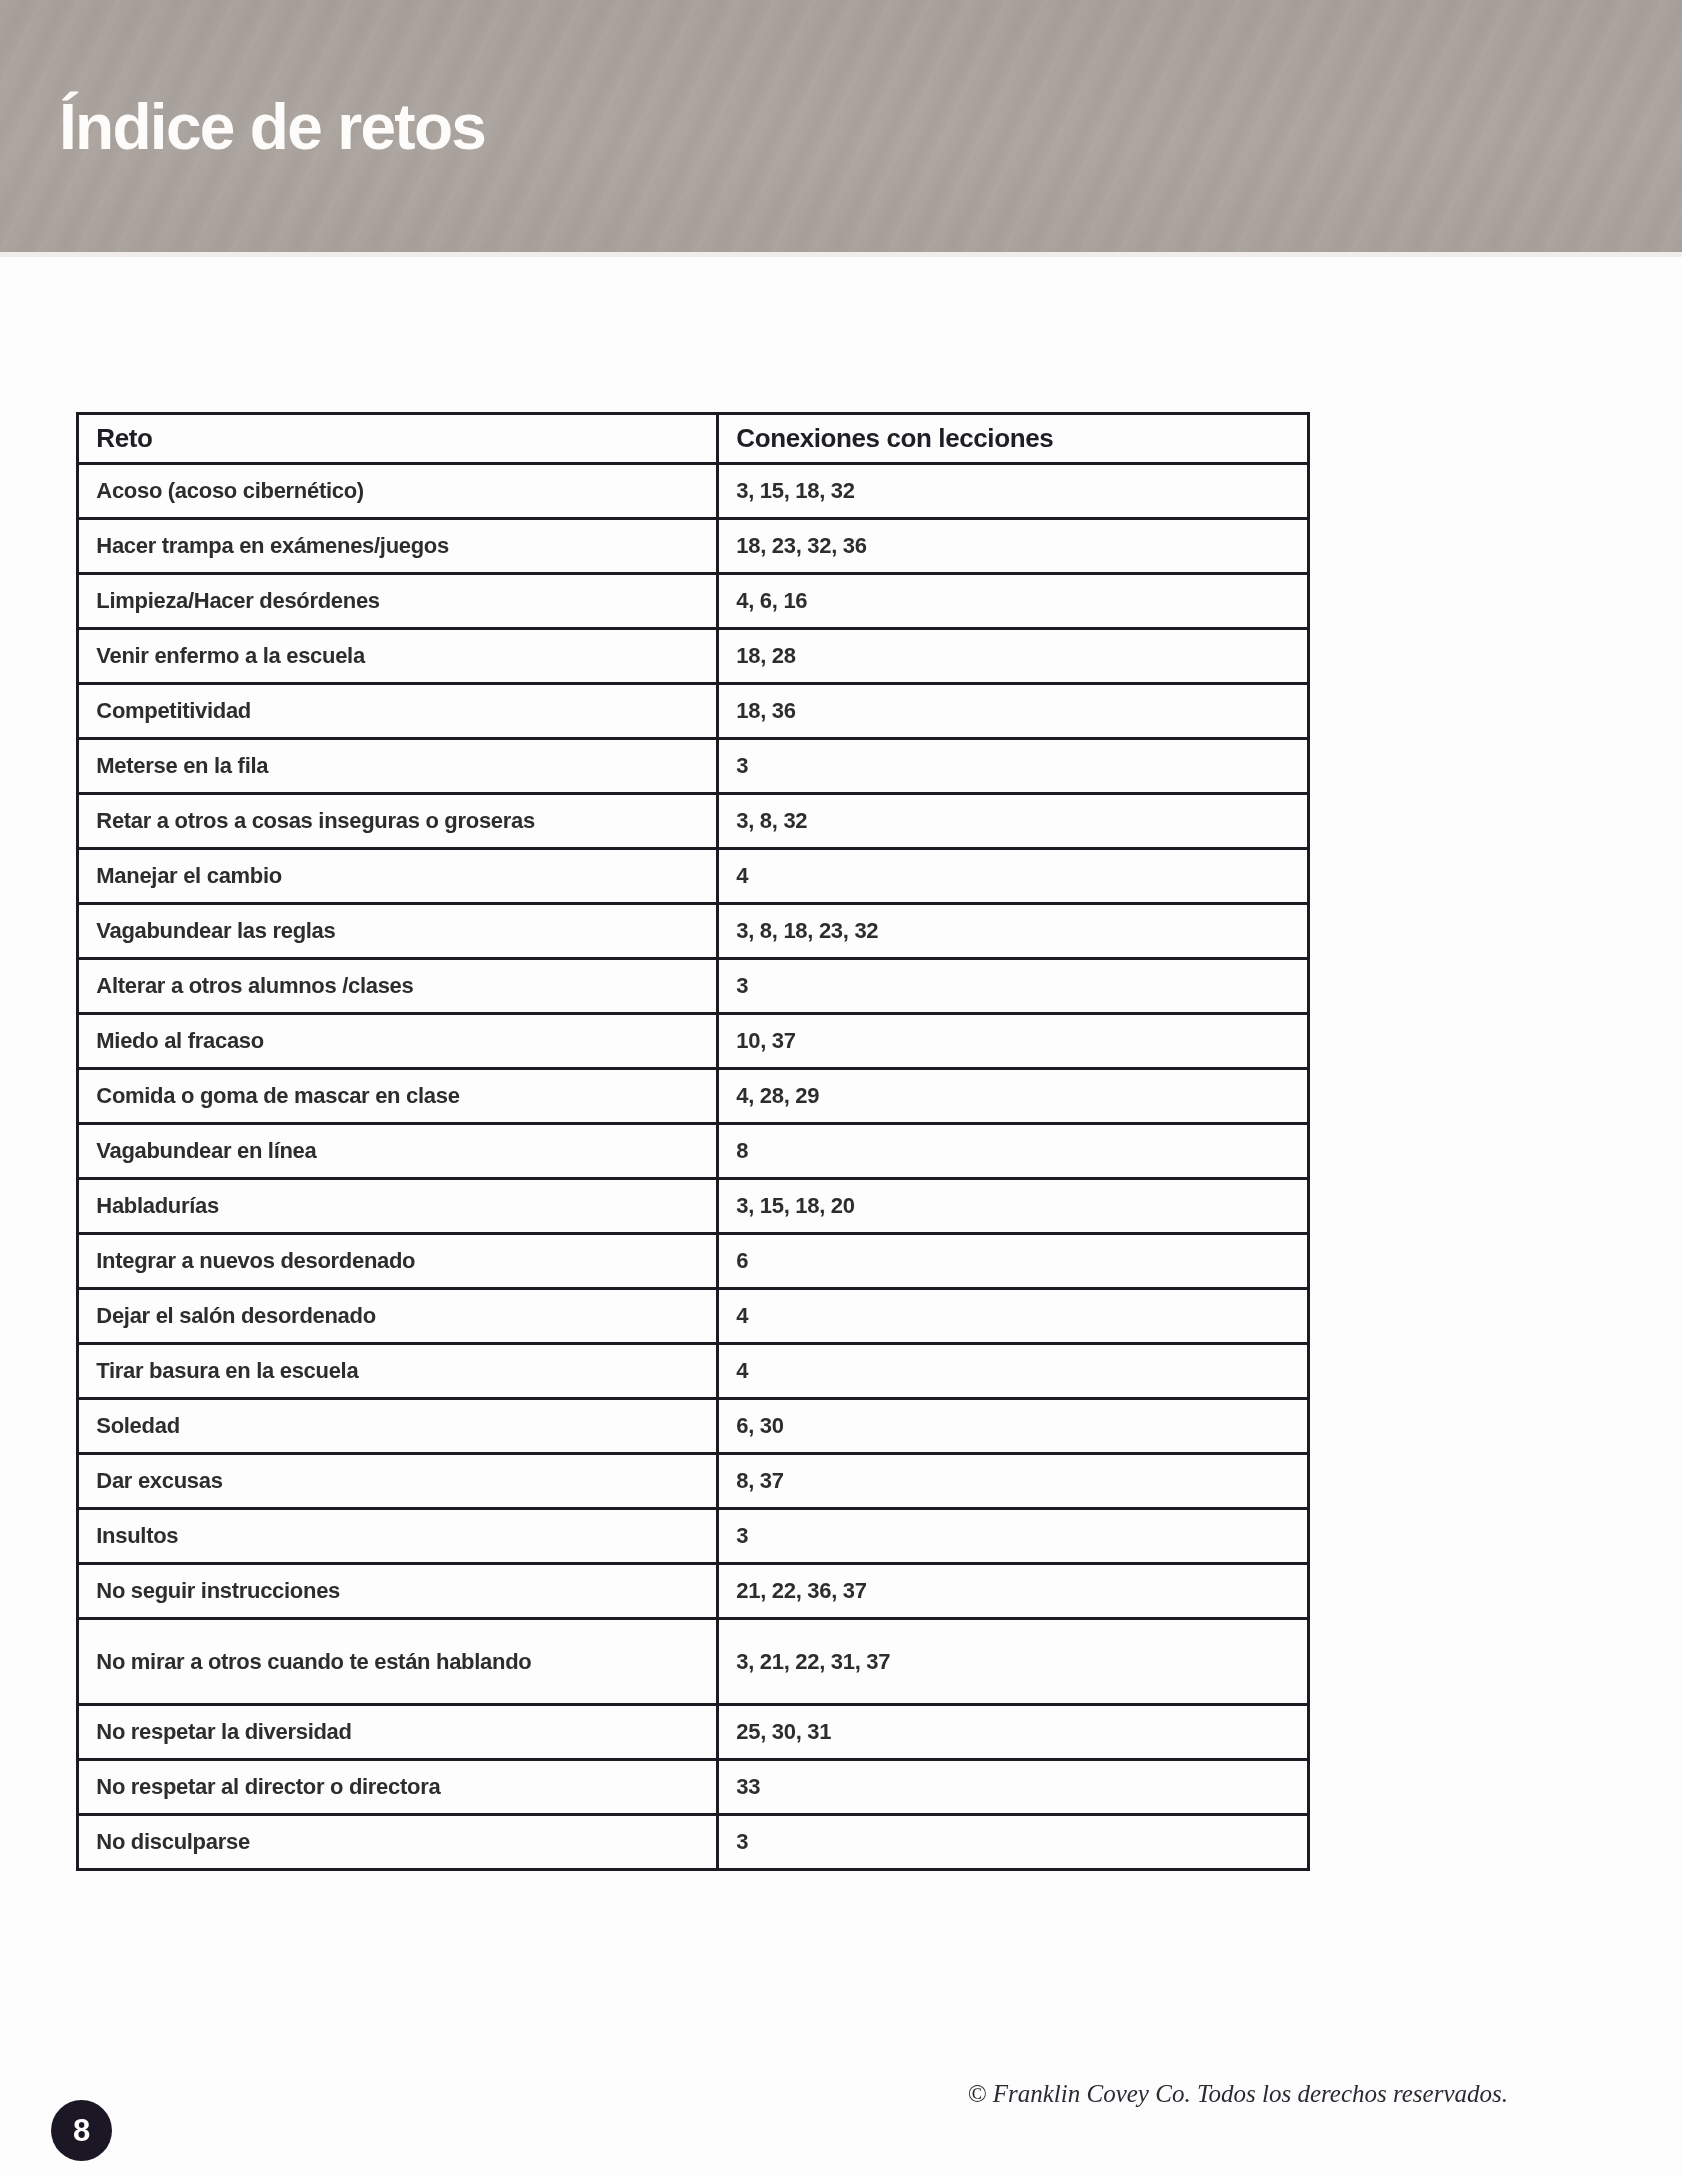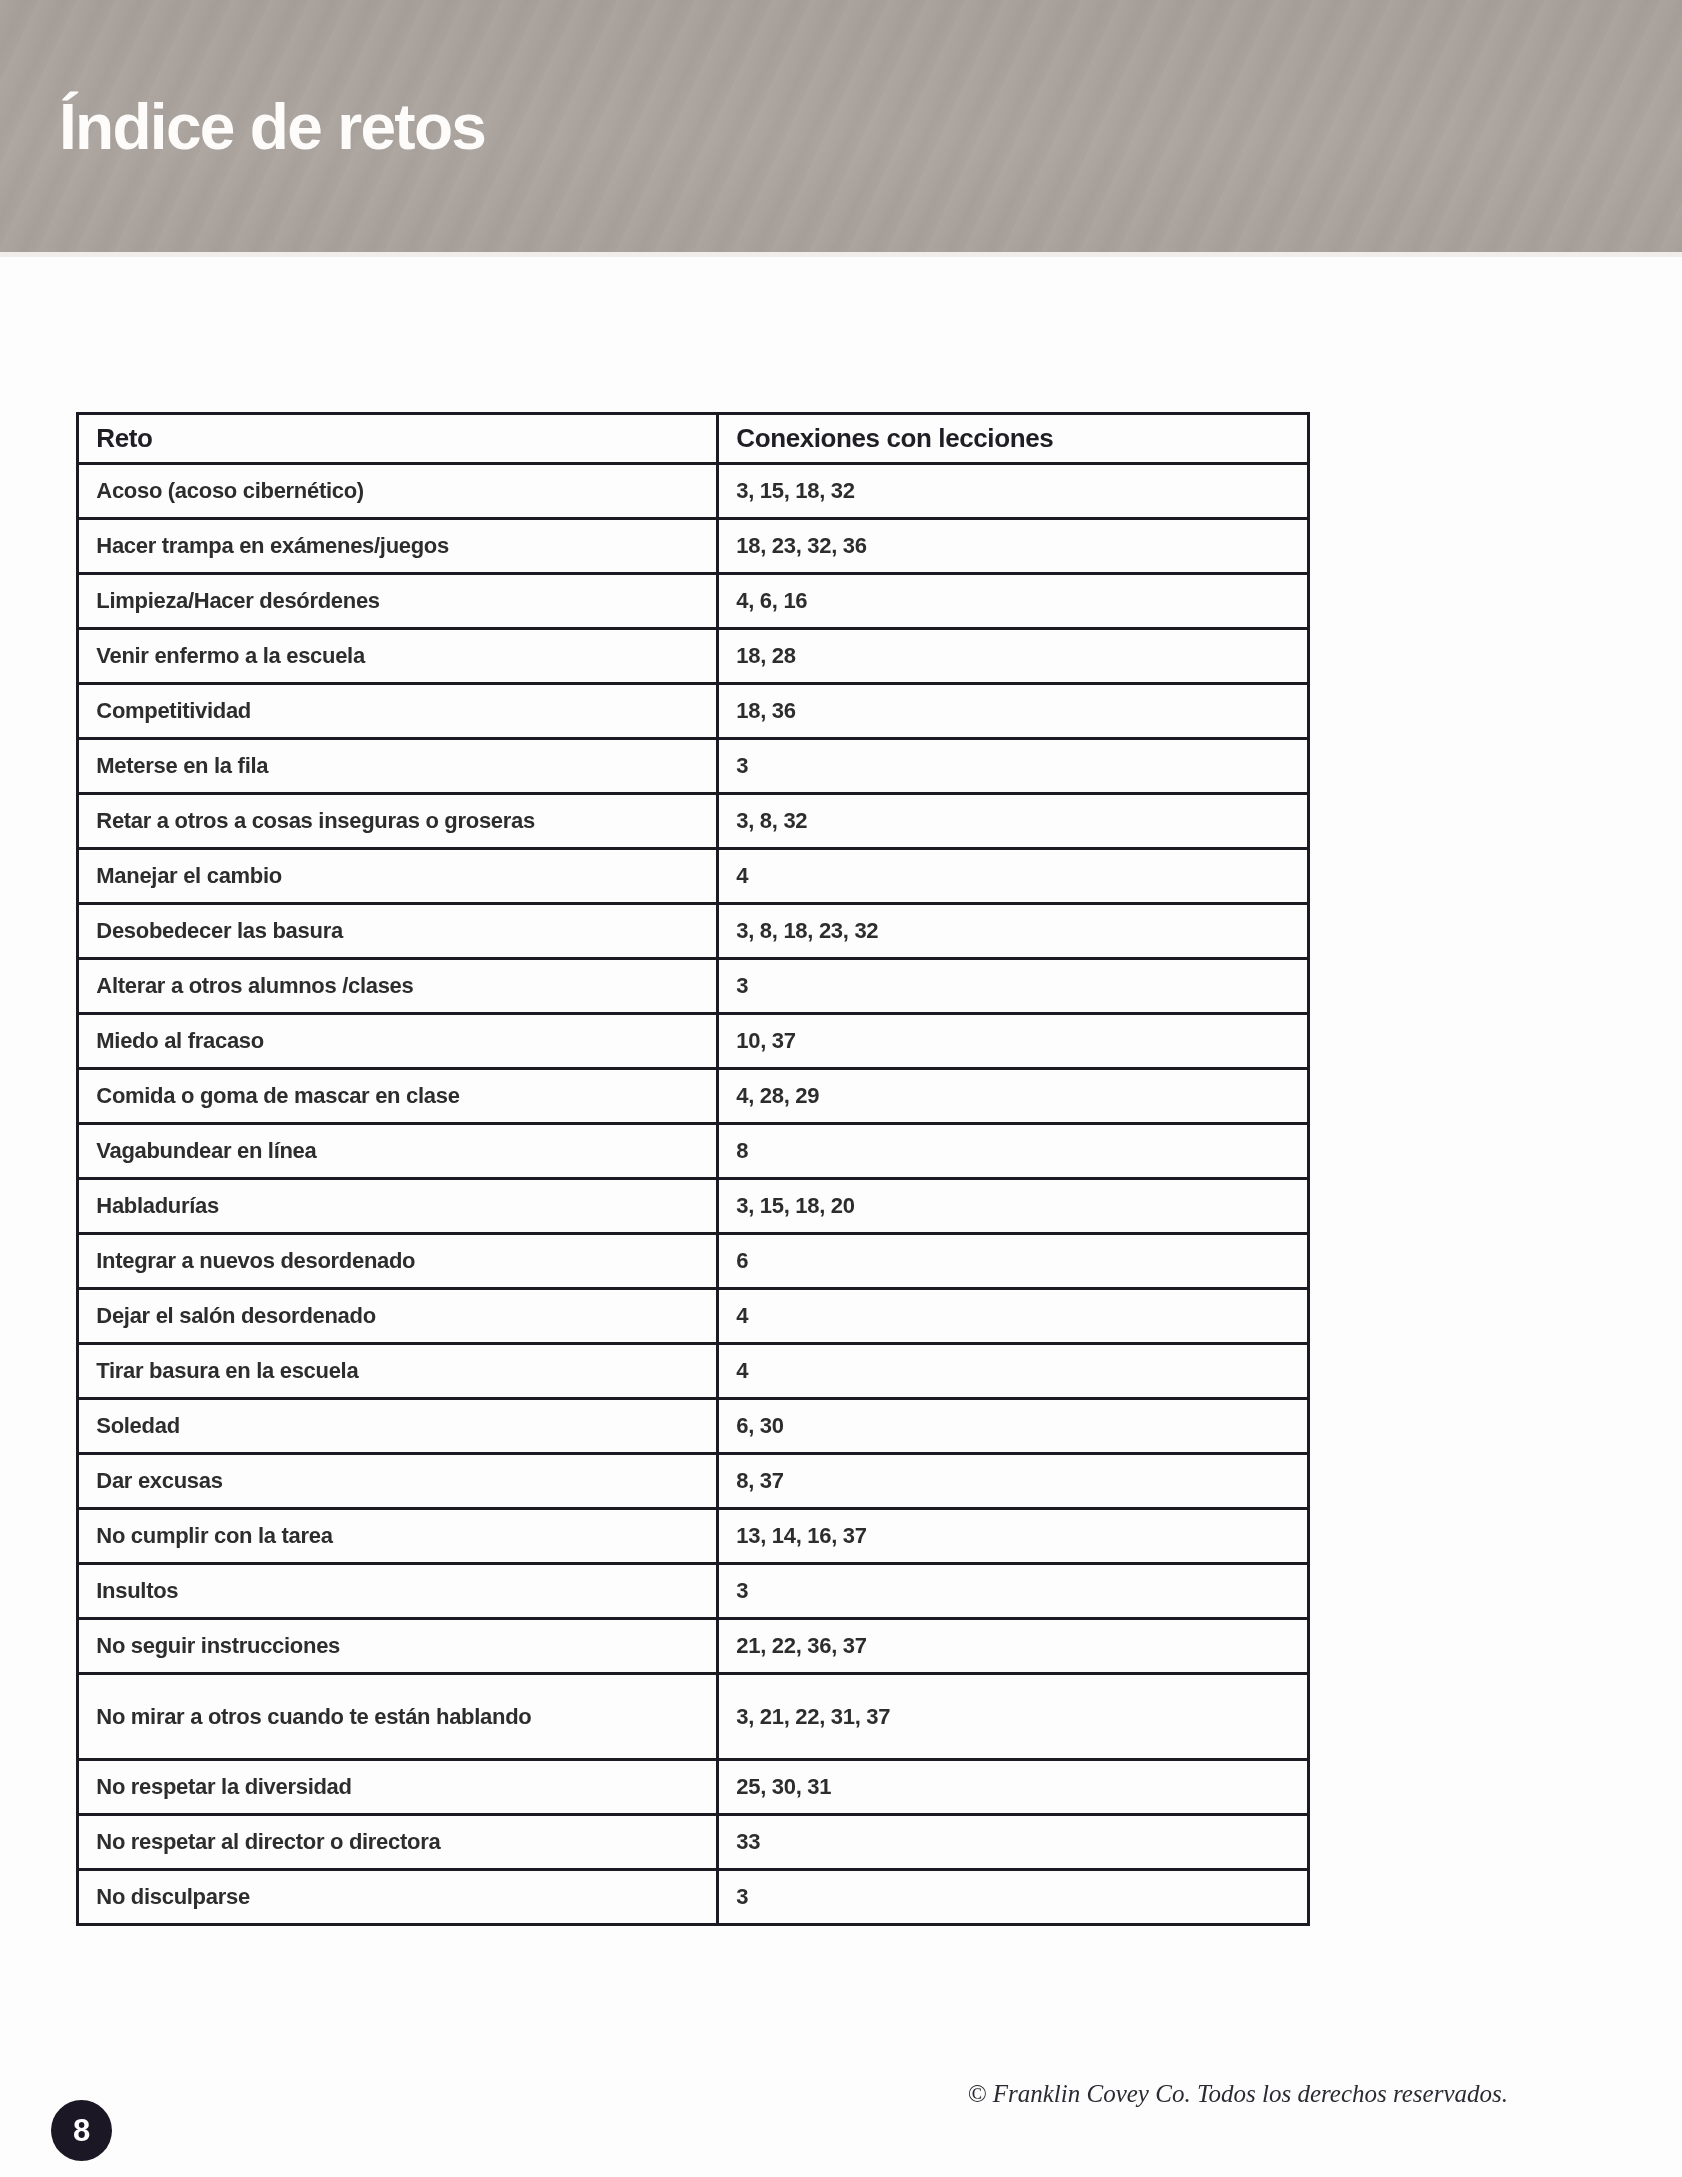--- a/index.html
+++ b/index.html
@@ -159,21 +159,21 @@
         </tr>
         <tr>
           <td>Retar a otros a cosas inseguras o groseras</td>
           <td>3, 8, 32</td>
         </tr>
         <tr>
           <td>Manejar el cambio</td>
           <td>4</td>
         </tr>
         <tr>
-          <td>Desobedecer las basura</td>
+          <td>Vagabundear las reglas</td>
           <td>3, 8, 18, 23, 32</td>
         </tr>
         <tr>
           <td>Alterar a otros alumnos /clases</td>
           <td>3</td>
         </tr>
         <tr>
           <td>Miedo al fracaso</td>
           <td>10, 37</td>
         </tr>
@@ -201,24 +201,20 @@
           <td>Tirar basura en la escuela</td>
           <td>4</td>
         </tr>
         <tr>
           <td>Soledad</td>
           <td>6, 30</td>
         </tr>
         <tr>
           <td>Dar excusas</td>
           <td>8, 37</td>
-        </tr>
-        <tr>
-          <td>No cumplir con la tarea</td>
-          <td>13, 14, 16, 37</td>
         </tr>
         <tr>
           <td>Insultos</td>
           <td>3</td>
         </tr>
         <tr>
           <td>No seguir instrucciones</td>
           <td>21, 22, 36, 37</td>
         </tr>
         <tr class="tall">

